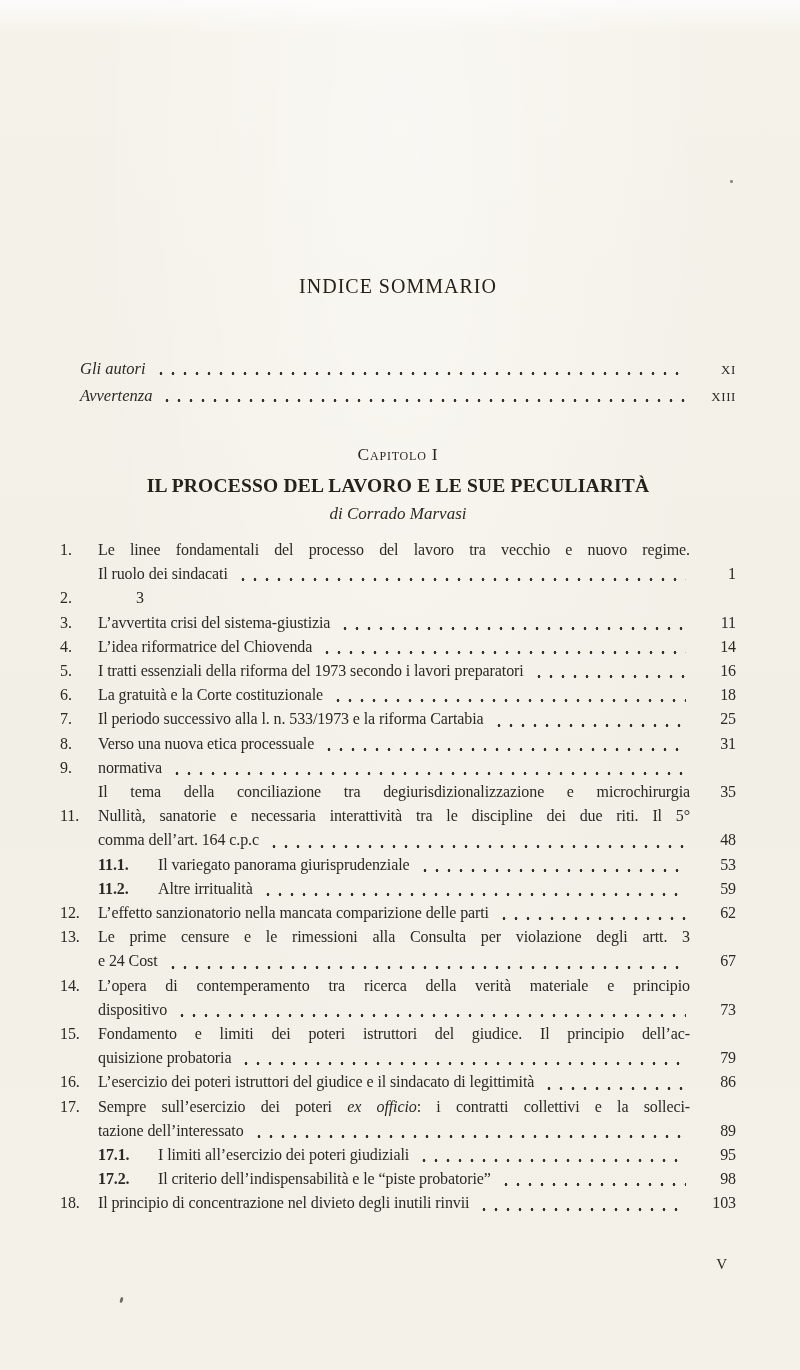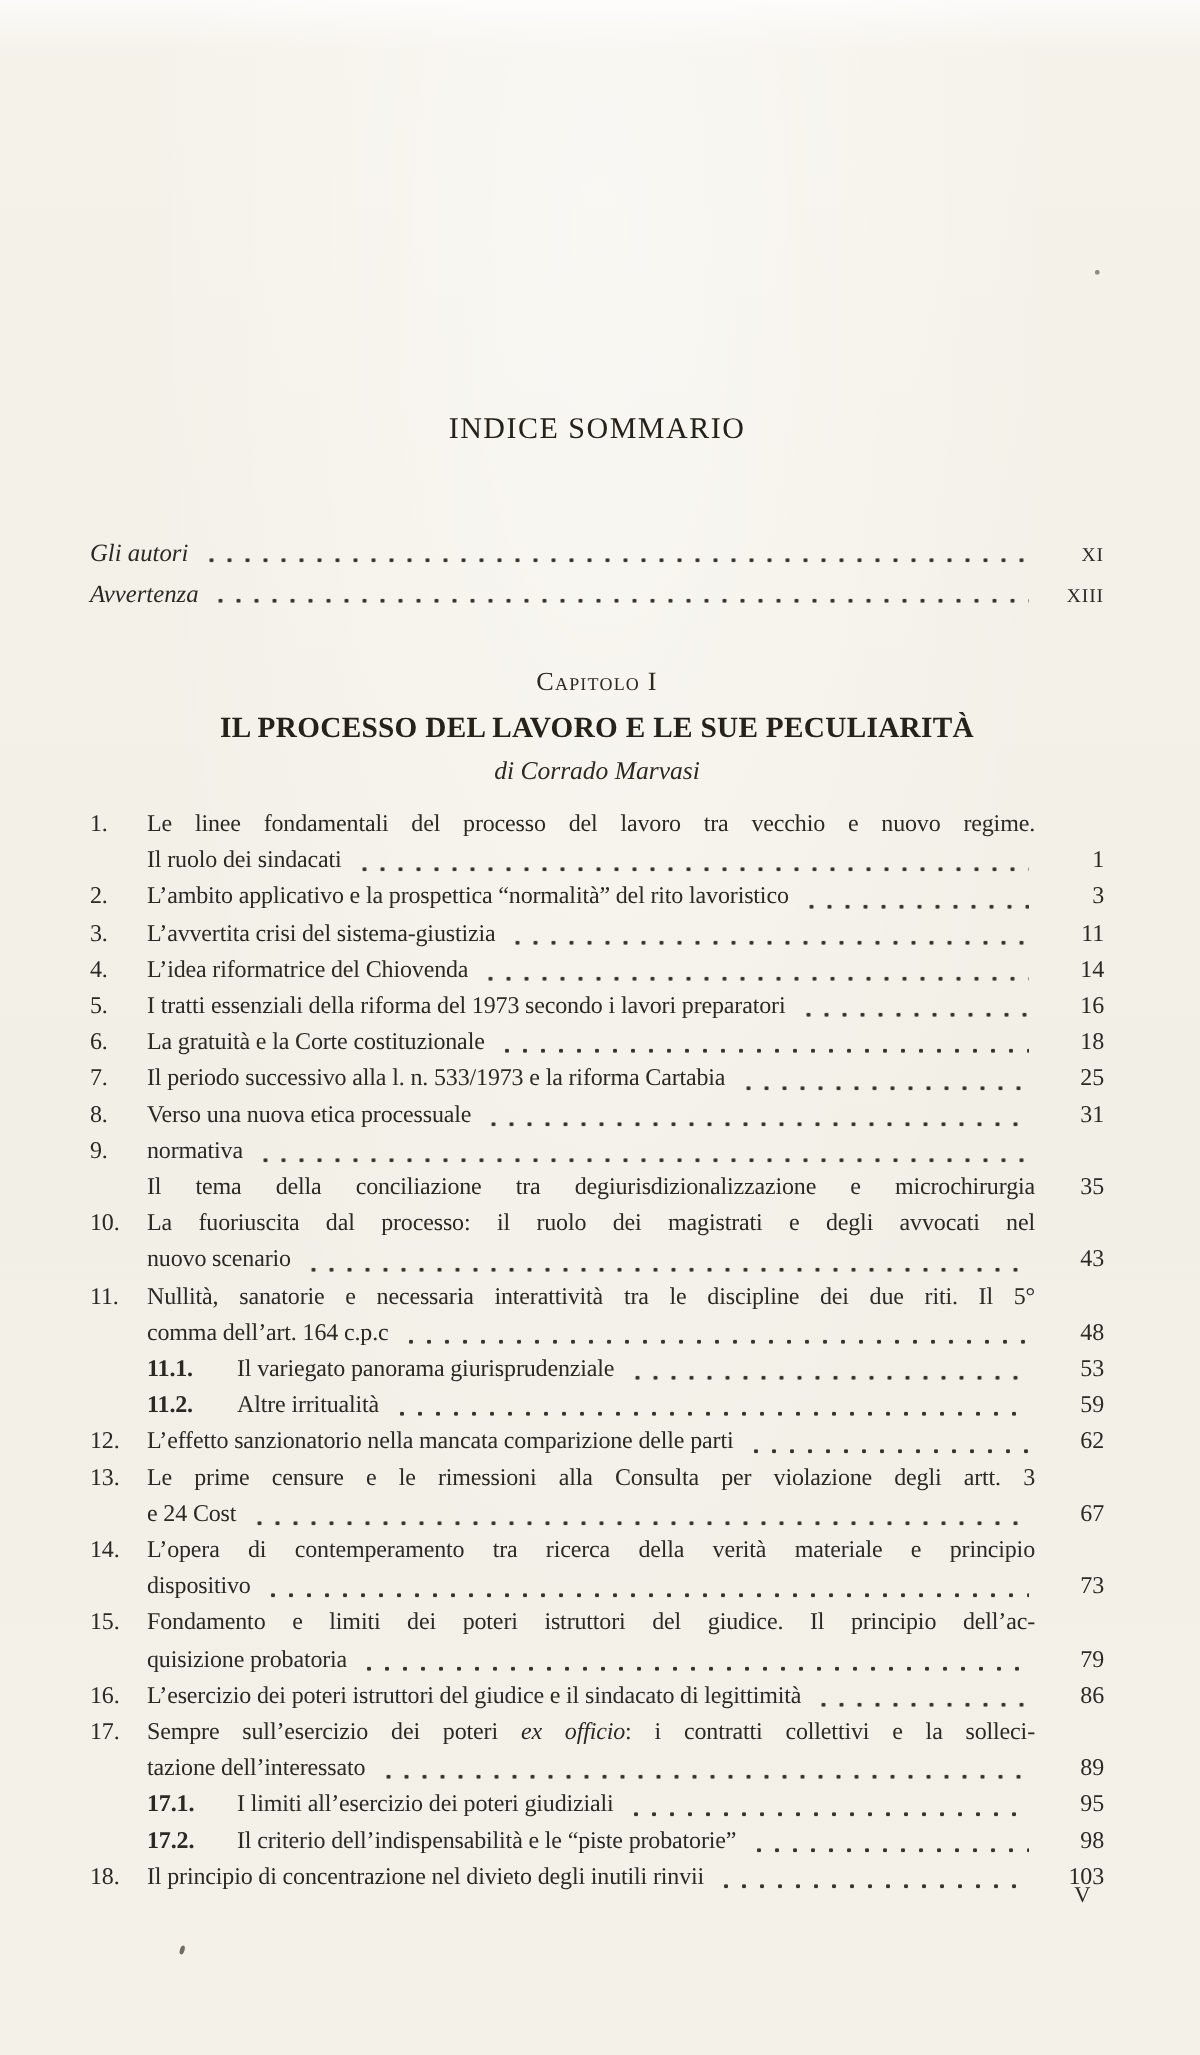--- a/index.html
+++ b/index.html
@@ -23,21 +23,21 @@
   .title {
     margin: 0;
     text-align: center;
     font-size: 20px;
     font-weight: 400;
     letter-spacing: 1px;
     line-height: 28px;
     color: #262219;
   }
 
-  .front-matter { margin-top: 52px; }
+  .front-matter { margin-top: 52px; margin-left: 20px; }
   .fm-row {
     display: flex;
     align-items: flex-end;
     height: 27.5px;
     font-size: 16.5px;
   }
   .fm-label {
     font-style: italic;
     white-space: nowrap;
     line-height: 22px;
@@ -162,26 +162,20 @@
           <div class="line last">
             <span class="txt">Il ruolo dei sindacati</span>
             <span class="leader"></span>
           </div>
         </div>
     <span class="pg">1</span>
   </div>
 
   <div class="entry">
     <span class="num">2.</span>
-    <div class="body">
-          <div class="line last">
-            <span class="txt">L’ambito applicativo e la prospettica “normalità” del rito lavoristico</span>
-            <span class="leader"></span>
-          </div>
-        </div>
     <span class="pg">3</span>
   </div>
 
   <div class="entry">
     <span class="num">3.</span>
     <div class="body">
           <div class="line last">
             <span class="txt">L’avvertita crisi del sistema-giustizia</span>
             <span class="leader"></span>
           </div>
@@ -249,31 +243,20 @@
     <div class="body">
           <div class="line last">
             <span class="txt">normativa</span>
             <span class="leader"></span>
           </div>
           <div class="line full">Il tema della conciliazione tra degiurisdizionalizzazione e microchirurgia</div>
         </div>
     <span class="pg">35</span>
   </div>
 
-  <div class="entry">
-    <span class="num">10.</span>
-    <div class="body">
-          <div class="line full">La fuoriuscita dal processo: il ruolo dei magistrati e degli avvocati nel</div>
-          <div class="line last">
-            <span class="txt">nuovo scenario</span>
-            <span class="leader"></span>
-          </div>
-        </div>
-    <span class="pg">43</span>
-  </div>
 
   <div class="entry">
     <span class="num">11.</span>
     <div class="body">
           <div class="line full">Nullità, sanatorie e necessaria interattività tra le discipline dei due riti. Il 5°</div>
           <div class="line last">
             <span class="txt">comma dell’art. 164 c.p.c</span>
             <span class="leader"></span>
           </div>
         </div>

